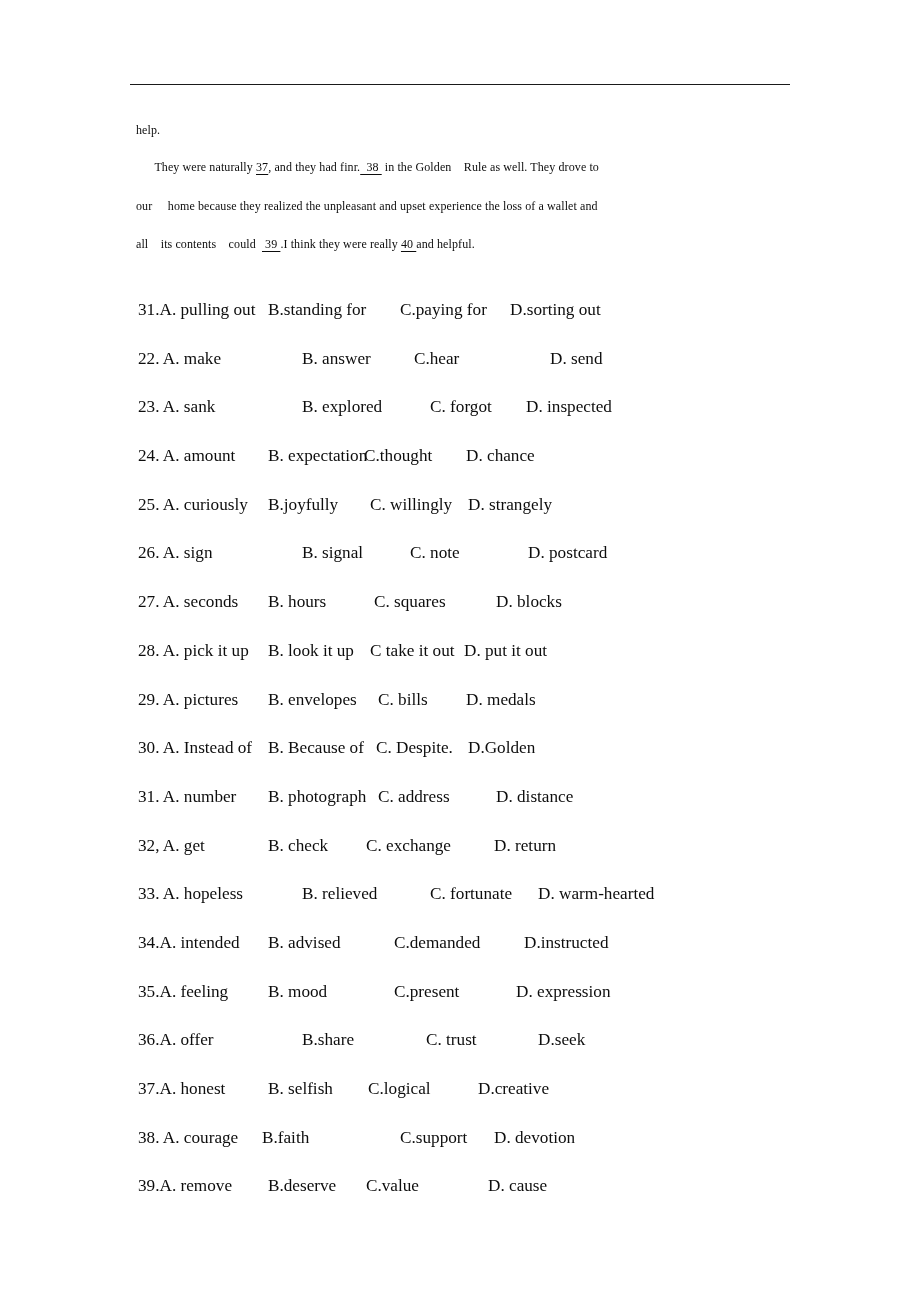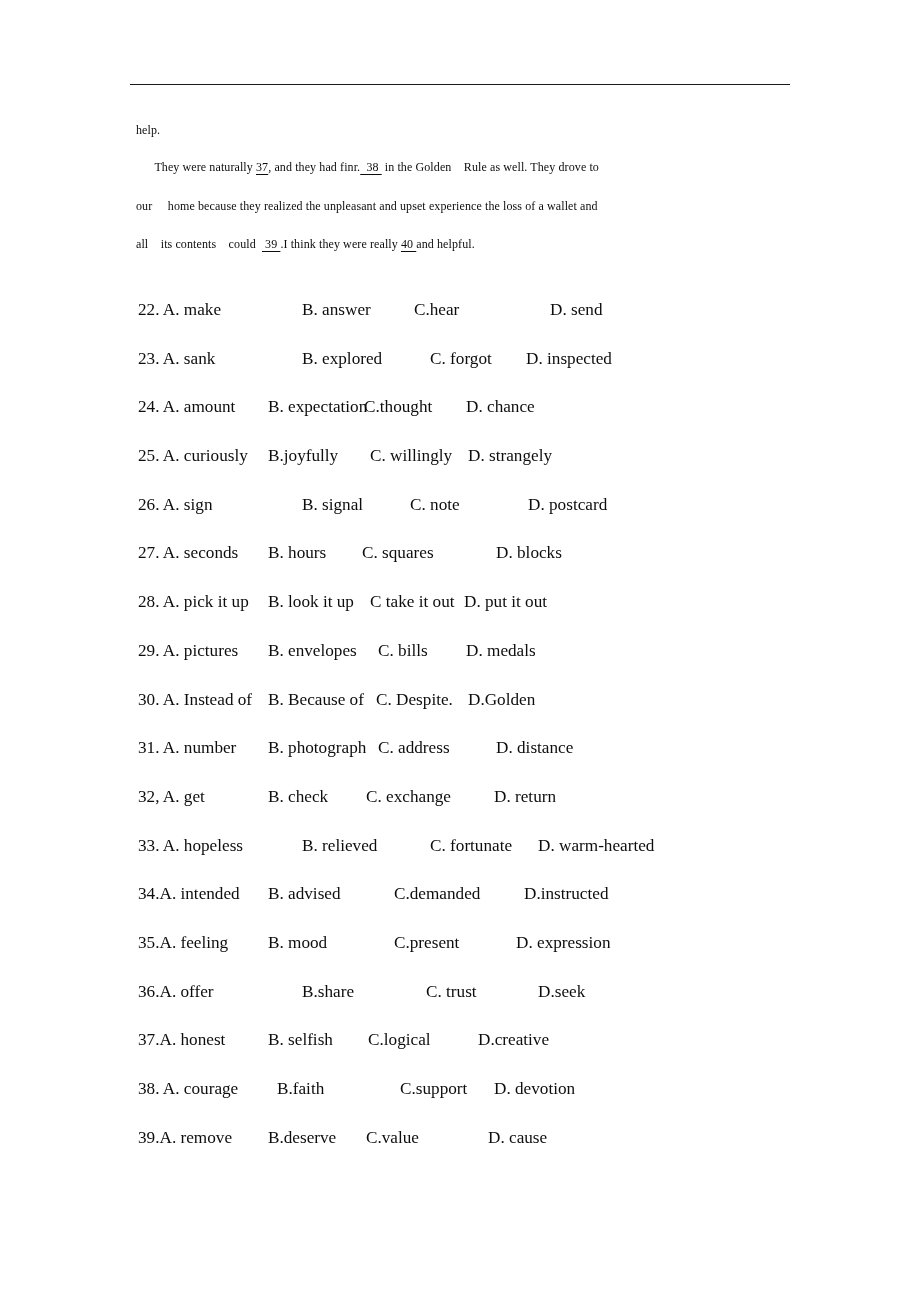--- a/index.html
+++ b/index.html
@@ -79,33 +79,34 @@
   <div id="header-rule"></div>
 
   <div id="passage">
       <div class="p-line first"><span>help.</span></div>
       <div class="p-line"><span>      They were naturally </span><span class="gap">37</span><span>, and they had finr.</span><span class="gap">  38 </span><span> in the Golden    Rule as well. They drove to</span></div>
       <div class="p-line"><span>our     home because they realized the unpleasant and upset experience the loss of a wallet and</span></div>
       <div class="p-line"><span>all    its contents    could  </span><span class="gap"> 39 </span><span>.I think they were really </span><span class="gap">40 </span><span>and helpful.</span></div>
     </div>
 
   <div id="options">
+      <div class="opt-row"><span class="opt stem">31.A. pulling out</span><span class="opt" style="left: 130px;">B.standing for</span><span class="opt" style="left: 262px;">C.paying for</span><span class="opt" style="left: 372px;">D.sorting out</span></div>
       <div class="opt-row"><span class="opt stem">22. A. make</span><span class="opt" style="left: 164px;">B. answer</span><span class="opt" style="left: 276px;">C.hear</span><span class="opt" style="left: 412px;">D. send</span></div>
       <div class="opt-row"><span class="opt stem">23. A. sank</span><span class="opt" style="left: 164px;">B. explored</span><span class="opt" style="left: 292px;">C. forgot</span><span class="opt" style="left: 388px;">D. inspected</span></div>
       <div class="opt-row"><span class="opt stem">24. A. amount</span><span class="opt" style="left: 130px;">B. expectation</span><span class="opt" style="left: 226px;">C.thought</span><span class="opt" style="left: 328px;">D. chance</span></div>
       <div class="opt-row"><span class="opt stem">25. A. curiously</span><span class="opt" style="left: 130px;">B.joyfully</span><span class="opt" style="left: 232px;">C. willingly</span><span class="opt" style="left: 330px;">D. strangely</span></div>
       <div class="opt-row"><span class="opt stem">26. A. sign</span><span class="opt" style="left: 164px;">B. signal</span><span class="opt" style="left: 272px;">C. note</span><span class="opt" style="left: 390px;">D. postcard</span></div>
-      <div class="opt-row"><span class="opt stem">27. A. seconds</span><span class="opt" style="left: 130px;">B. hours</span><span class="opt" style="left: 224px;">C. squares</span><span class="opt" style="left: 358px;">D. blocks</span></div>
+      <div class="opt-row"><span class="opt stem">27. A. seconds</span><span class="opt" style="left: 130px;">B. hours</span><span class="opt" style="left: 236px;">C. squares</span><span class="opt" style="left: 358px;">D. blocks</span></div>
       <div class="opt-row"><span class="opt stem">28. A. pick it up</span><span class="opt" style="left: 130px;">B. look it up</span><span class="opt" style="left: 232px;">C take it out</span><span class="opt" style="left: 326px;">D. put it out</span></div>
       <div class="opt-row"><span class="opt stem">29. A. pictures</span><span class="opt" style="left: 130px;">B. envelopes</span><span class="opt" style="left: 240px;">C. bills</span><span class="opt" style="left: 328px;">D. medals</span></div>
       <div class="opt-row"><span class="opt stem">30. A. Instead of</span><span class="opt" style="left: 130px;">B. Because of</span><span class="opt" style="left: 238px;">C. Despite.</span><span class="opt" style="left: 330px;">D.Golden</span></div>
       <div class="opt-row"><span class="opt stem">31. A. number</span><span class="opt" style="left: 130px;">B. photograph</span><span class="opt" style="left: 240px;">C. address</span><span class="opt" style="left: 358px;">D. distance</span></div>
       <div class="opt-row"><span class="opt stem">32, A. get</span><span class="opt" style="left: 130px;">B. check</span><span class="opt" style="left: 228px;">C. exchange</span><span class="opt" style="left: 356px;">D. return</span></div>
       <div class="opt-row"><span class="opt stem">33. A. hopeless</span><span class="opt" style="left: 164px;">B. relieved</span><span class="opt" style="left: 292px;">C. fortunate</span><span class="opt" style="left: 400px;">D. warm-hearted</span></div>
       <div class="opt-row"><span class="opt stem">34.A. intended</span><span class="opt" style="left: 130px;">B. advised</span><span class="opt" style="left: 256px;">C.demanded</span><span class="opt" style="left: 386px;">D.instructed</span></div>
       <div class="opt-row"><span class="opt stem">35.A. feeling</span><span class="opt" style="left: 130px;">B. mood</span><span class="opt" style="left: 256px;">C.present</span><span class="opt" style="left: 378px;">D. expression</span></div>
       <div class="opt-row"><span class="opt stem">36.A. offer</span><span class="opt" style="left: 164px;">B.share</span><span class="opt" style="left: 288px;">C. trust</span><span class="opt" style="left: 400px;">D.seek</span></div>
       <div class="opt-row"><span class="opt stem">37.A. honest</span><span class="opt" style="left: 130px;">B. selfish</span><span class="opt" style="left: 230px;">C.logical</span><span class="opt" style="left: 340px;">D.creative</span></div>
-      <div class="opt-row"><span class="opt stem">38. A. courage</span><span class="opt" style="left: 139px;">B.faith</span><span class="opt" style="left: 262px;">C.support</span><span class="opt" style="left: 356px;">D. devotion</span></div>
+      <div class="opt-row"><span class="opt stem">38. A. courage</span><span class="opt" style="left: 124px;">B.faith</span><span class="opt" style="left: 262px;">C.support</span><span class="opt" style="left: 356px;">D. devotion</span></div>
       <div class="opt-row"><span class="opt stem">39.A. remove</span><span class="opt" style="left: 130px;">B.deserve</span><span class="opt" style="left: 228px;">C.value</span><span class="opt" style="left: 350px;">D. cause</span></div>
     </div>
 
 </div>
 
 </body></html>

